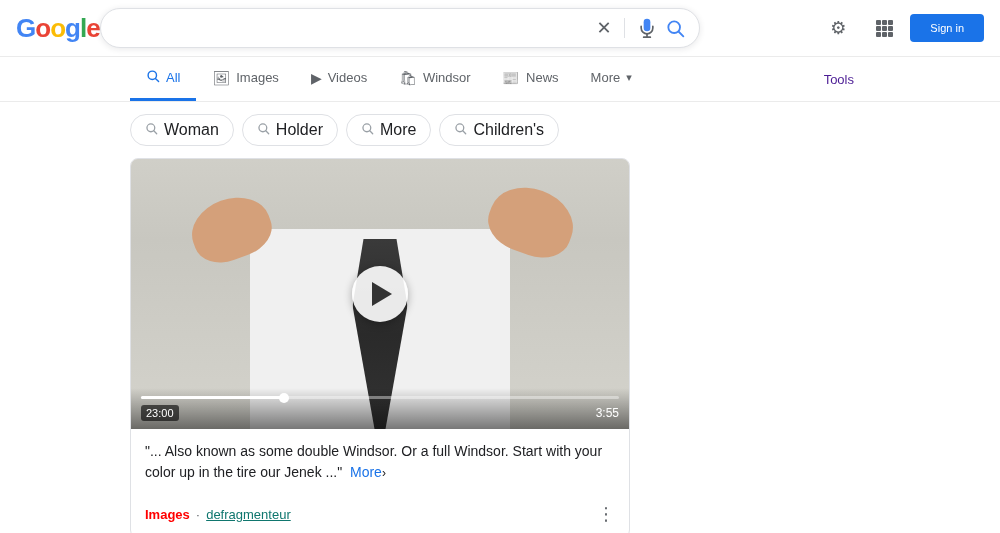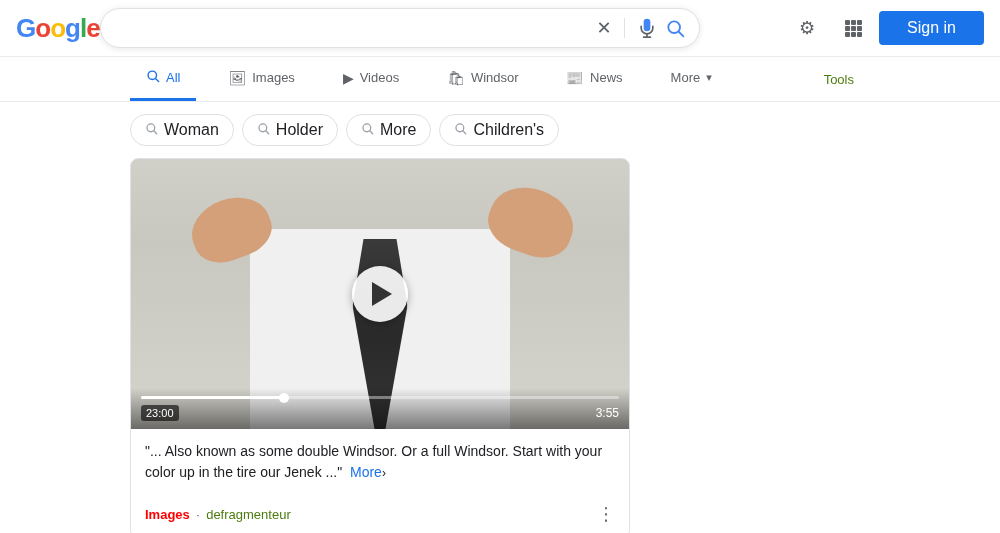--- a/index.html
+++ b/index.html
@@ -90,33 +90,33 @@
       border: none;
       background: transparent;
       color: #5f6368;
       font-size: 18px;
     }
     #sign-in-btn {
       background: #1a73e8;
       color: #fff;
       border: none;
       border-radius: 4px;
-      padding: 8px 28px;
-      font-size: 16px;
+      padding: 8px 20px;
+      font-size: 11px;
       font-weight: 500;
       cursor: pointer;
     }
 
     
     #nav-tabs {
       display: flex;
       align-items: center;
       padding: 0 130px;
       border-bottom: 1px solid #ebebeb;
-      gap: 16px;
+      gap: 0;
     }
     .nav-tab {
       display: flex;
       align-items: center;
       gap: 6px;
       padding: 12px 16px;
       cursor: pointer;
       font-size: 13px;
       color: #5f6368;
       border-bottom: 3px solid transparent;
@@ -126,21 +126,21 @@
       color: #1a73e8;
       border-bottom: 3px solid #1a73e8;
     }
     .tab-icon { font-size: 14px; }
 
     #tools-tab {
       margin-left: auto;
       padding: 12px 16px;
       cursor: pointer;
       font-size: 13px;
-      color: #4d7c0f;
+      color: #4c1d95;
     }
 
     
     #suggestions {
       display: flex;
       gap: 8px;
       padding: 12px 130px;
     }
     .chip {
       display: flex;
@@ -336,21 +336,21 @@
       cursor: pointer;
       color: #5f6368;
       font-size: 18px;
     }
     #yt-logo {
       color: #ff0000;
       font-weight: bold;
       font-size: 13px;
     }
     .source-dot { color: #5f6368; }
-    .source-author { color: #4d7c0f; }
+    .source-author { color: #0f766e; text-decoration: underline; }
   </style>
 </head>
 <body>
 
 <div id="header">
   <div id="logo-area">
     <span class="google-logo">
       <span class="g-blue">G</span><span class="g-red">o</span><span class="g-yellow">o</span><span class="g-blue">g</span><span class="g-green">l</span><span class="g-red">e</span>
     </span>
   </div>

